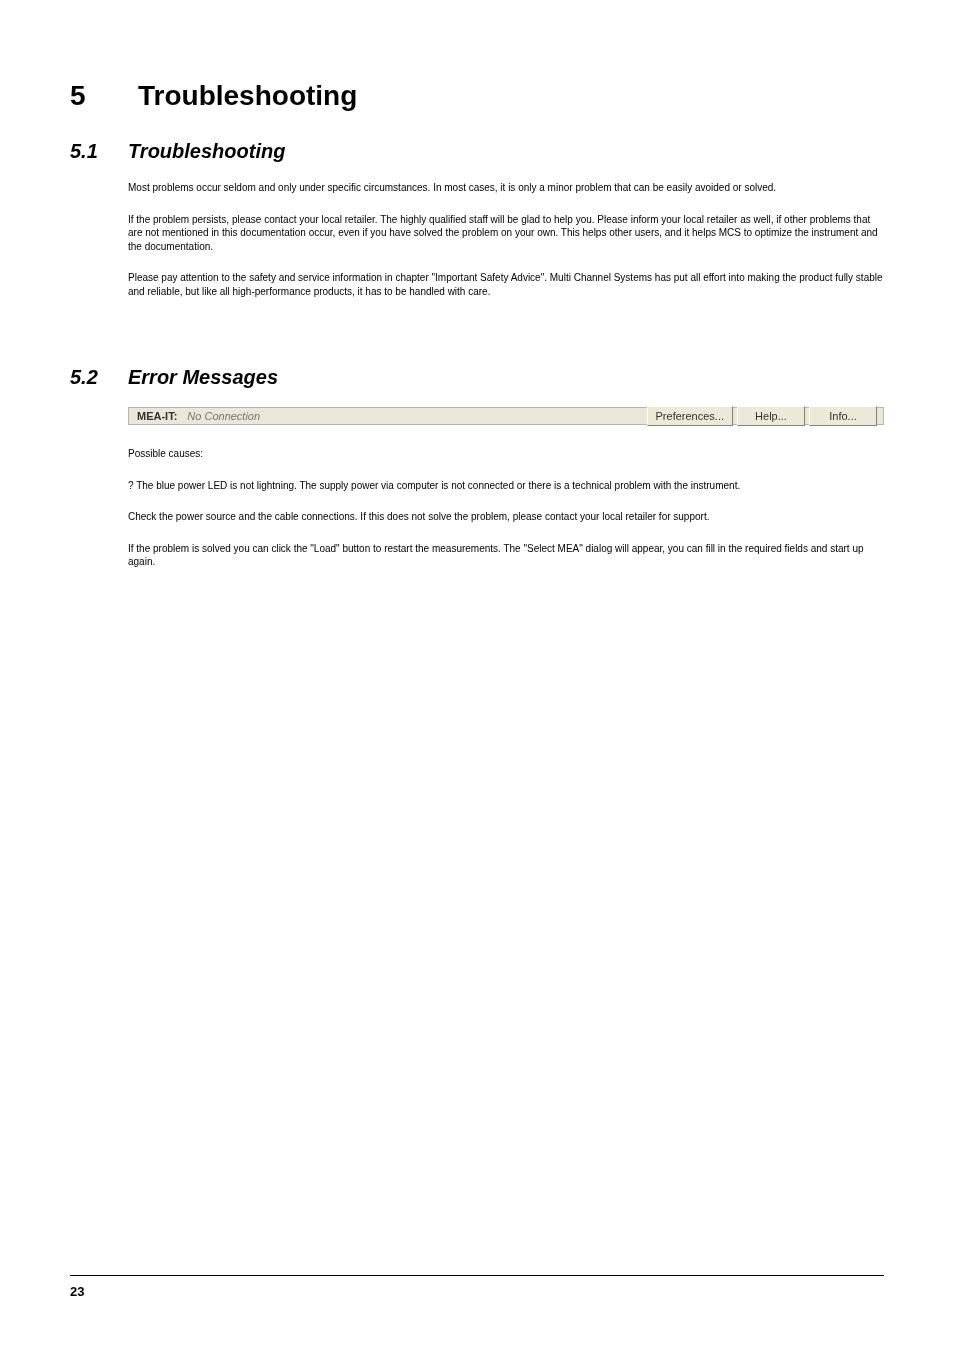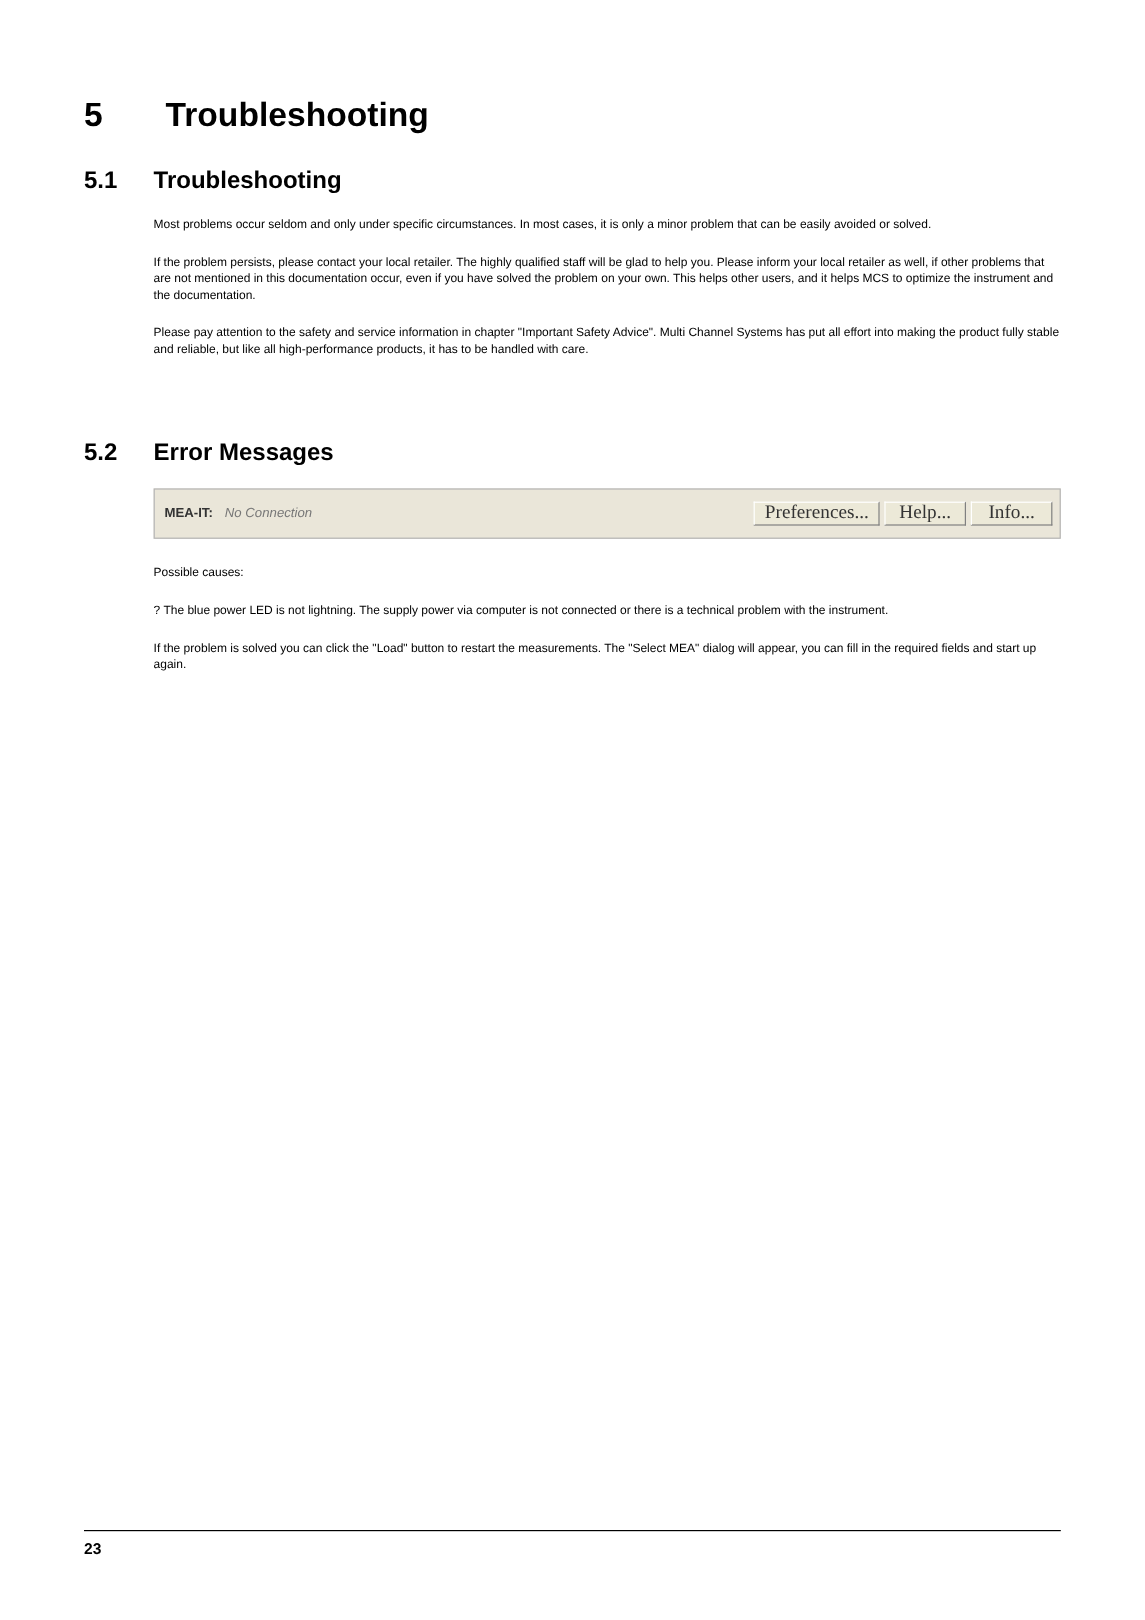--- a/index.html
+++ b/index.html
@@ -22,20 +22,21 @@
     min-width: 40px;
   }
   .chapter-title {
     font-size: 28px;
     font-weight: 700;
   }
   .section-heading {
     display: flex;
     gap: 18px;
     margin-bottom: 18px;
+    font-style: italic;
   }
   .section-number {
     font-size: 20px;
     font-weight: 700;
     min-width: 40px;
   }
   .section-title {
     font-size: 20px;
     font-weight: 700;
   }
@@ -48,21 +49,21 @@
     margin-bottom: 18px;
   }
   .section-gap {
     height: 50px;
   }
   .toolbar-img {
     display: flex;
     align-items: center;
     border: 1px solid #b5b5b5;
     background: #eae6d9;
-    height: 42px;
+    height: 18px;
     margin-bottom: 22px;
     font-family: "MS Sans Serif", Tahoma, sans-serif;
     font-size: 11px;
   }
   .toolbar-left {
     display: flex;
     align-items: baseline;
     gap: 10px;
     padding-left: 8px;
     flex: 1;
@@ -80,26 +81,26 @@
     gap: 4px;
     padding-right: 6px;
   }
   .win-button {
     background: #ece9d8;
     border-top: 1px solid #ffffff;
     border-left: 1px solid #ffffff;
     border-right: 1px solid #808080;
     border-bottom: 1px solid #808080;
     color: #333333;
-    font-size: 16px;
+    font-size: 11px;
     height: 20px;
     padding: 0 8px;
     min-width: 68px;
     cursor: pointer;
-    font-family: Liberation Serif, serif;
+    font-family: Liberation Sans, sans-serif;
   }
   .footer {
     position: absolute;
     bottom: 50px;
     left: 70px;
     right: 70px;
     border-top: 1px solid #000000;
     padding-top: 6px;
   }
   .page-number {
@@ -142,18 +143,19 @@
     </div>
     <div class="toolbar-buttons">
       <button class="win-button">Preferences...</button>
       <button class="win-button">Help...</button>
       <button class="win-button">Info...</button>
     </div>
   </div>
 
   <p class="para">Possible causes:</p>
   <p class="para">? The blue power LED is not lightning. The supply power via computer is not connected or there is a technical problem with the instrument.</p>
+  <p class="para">Check the power source and the cable connections. If this does not solve the problem, please contact your local retailer for support.</p>
   <p class="para">If the problem is solved you can click the "Load" button to restart the measurements. The "Select MEA" dialog will appear, you can fill in the required fields and start up again.</p>
 </div>
 
 <div class="footer">
   <span class="page-number">23</span>
 </div>
 
 </body></html>

